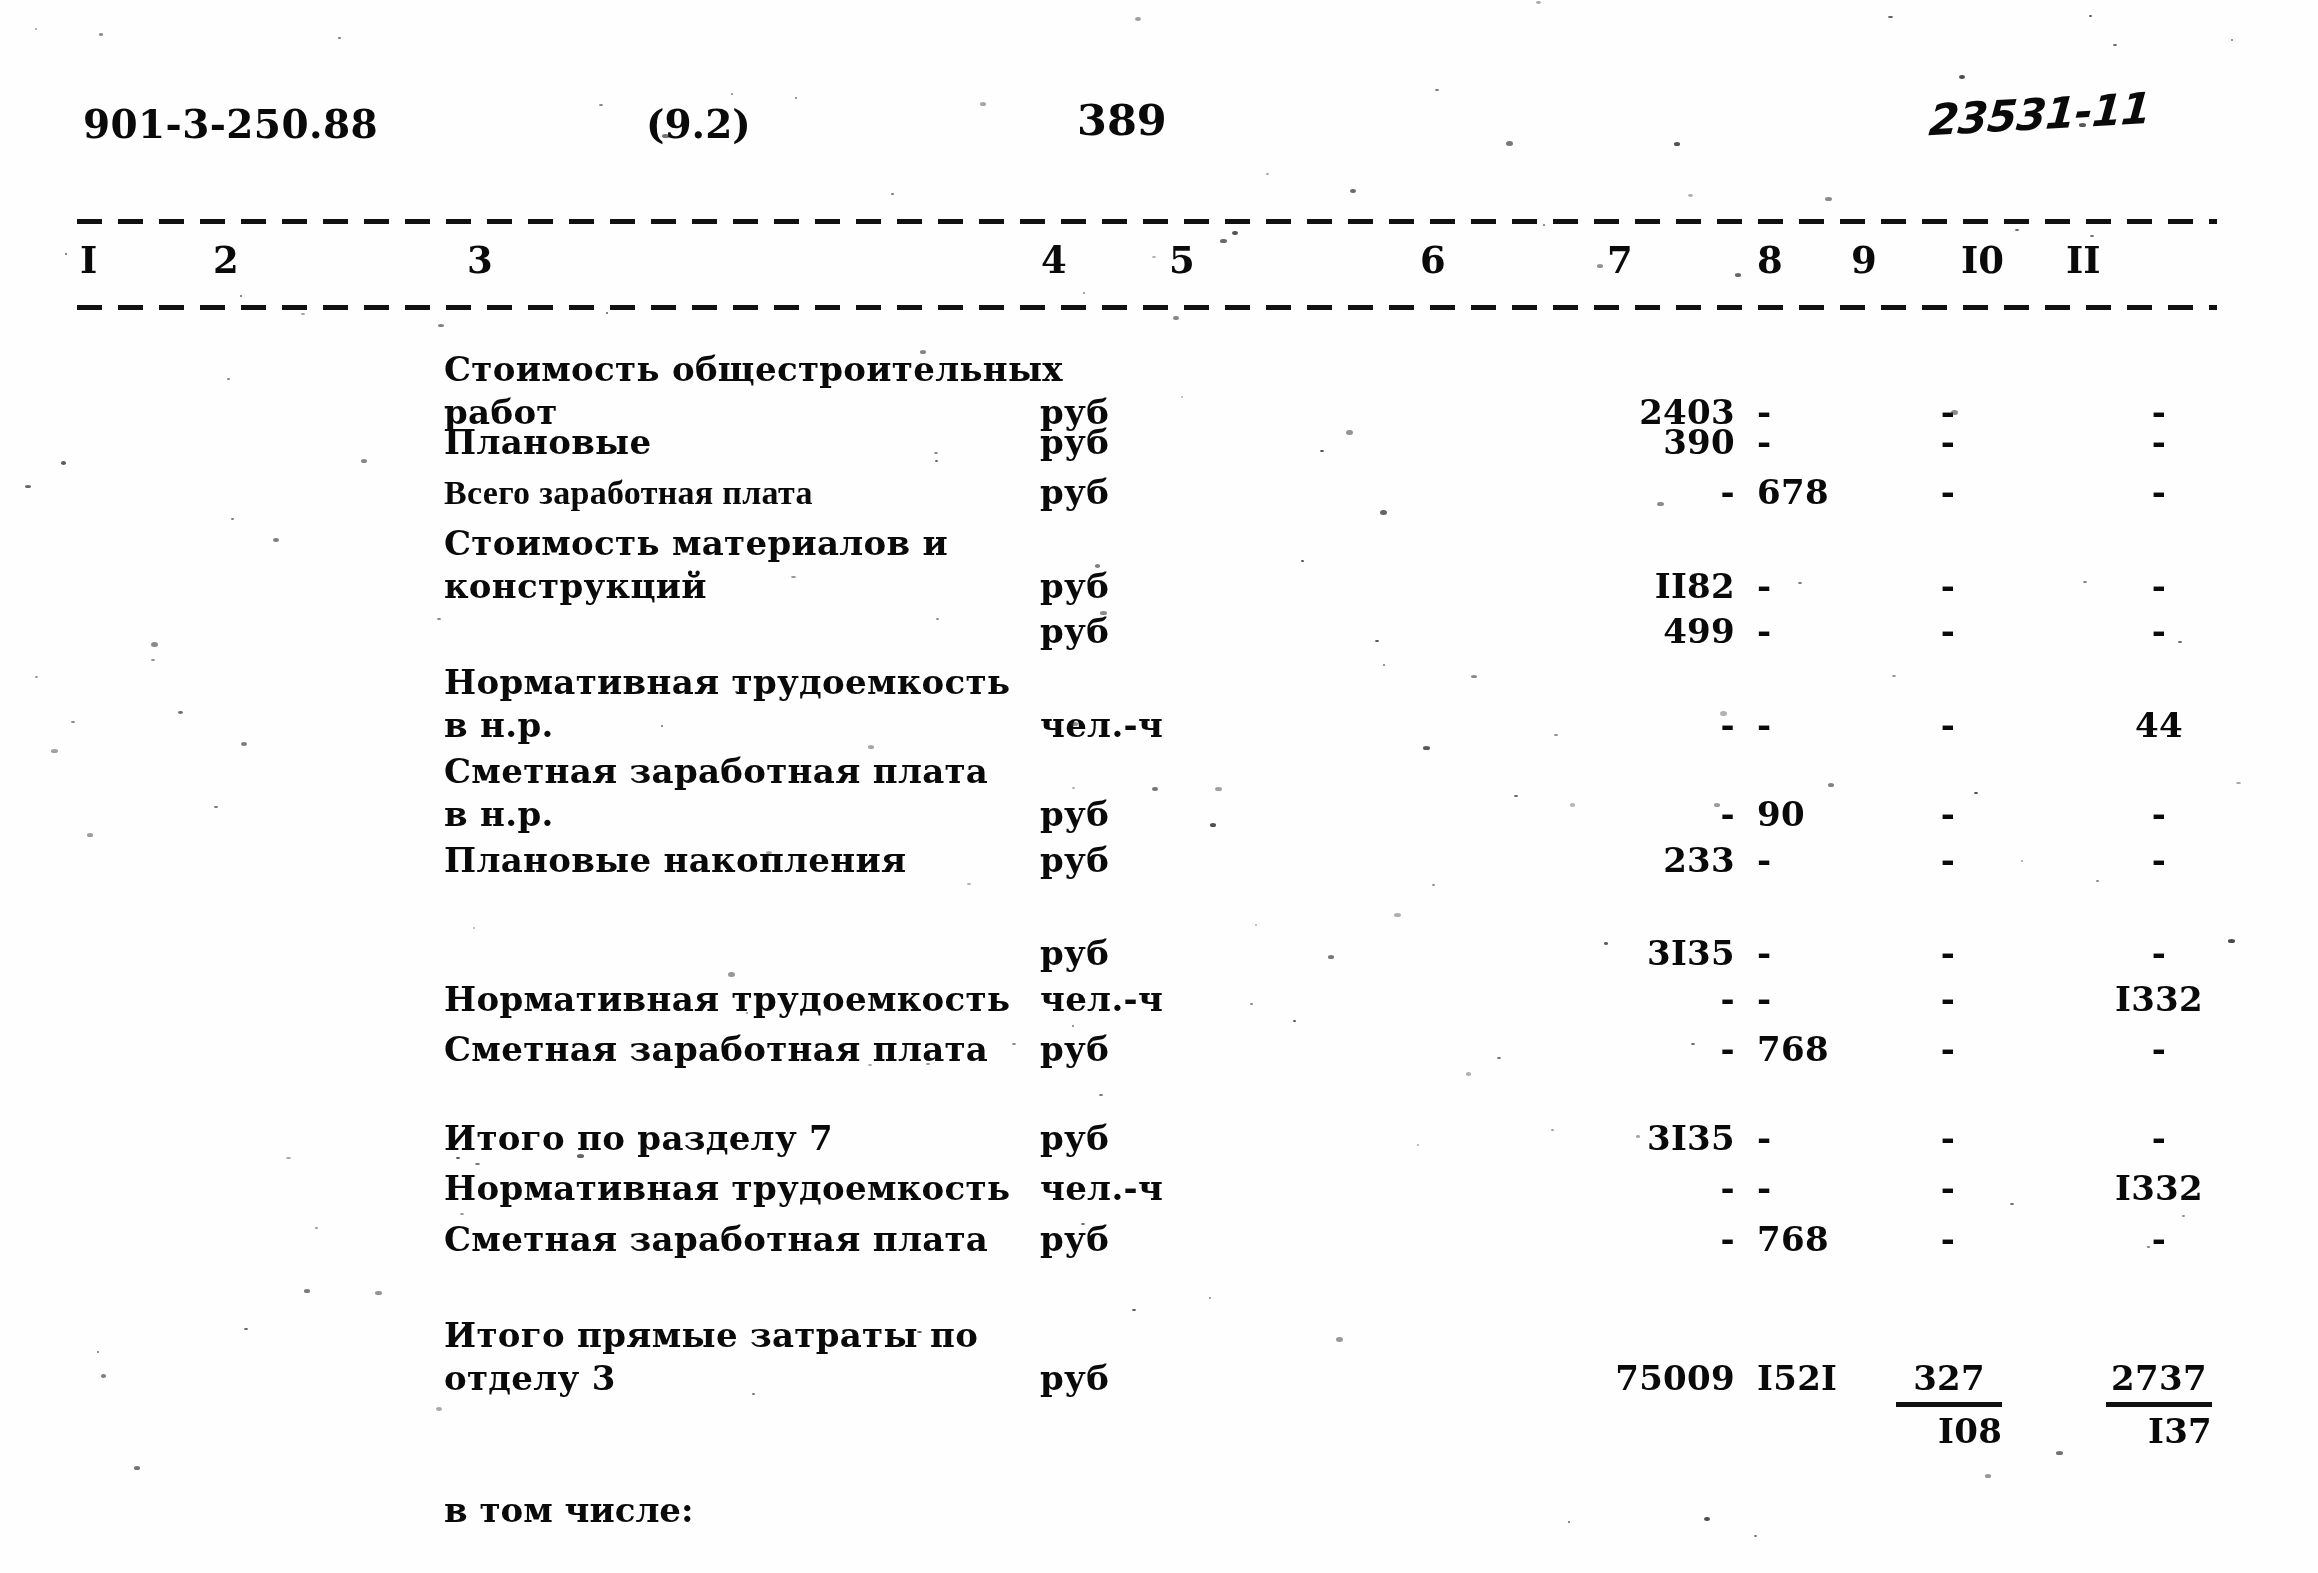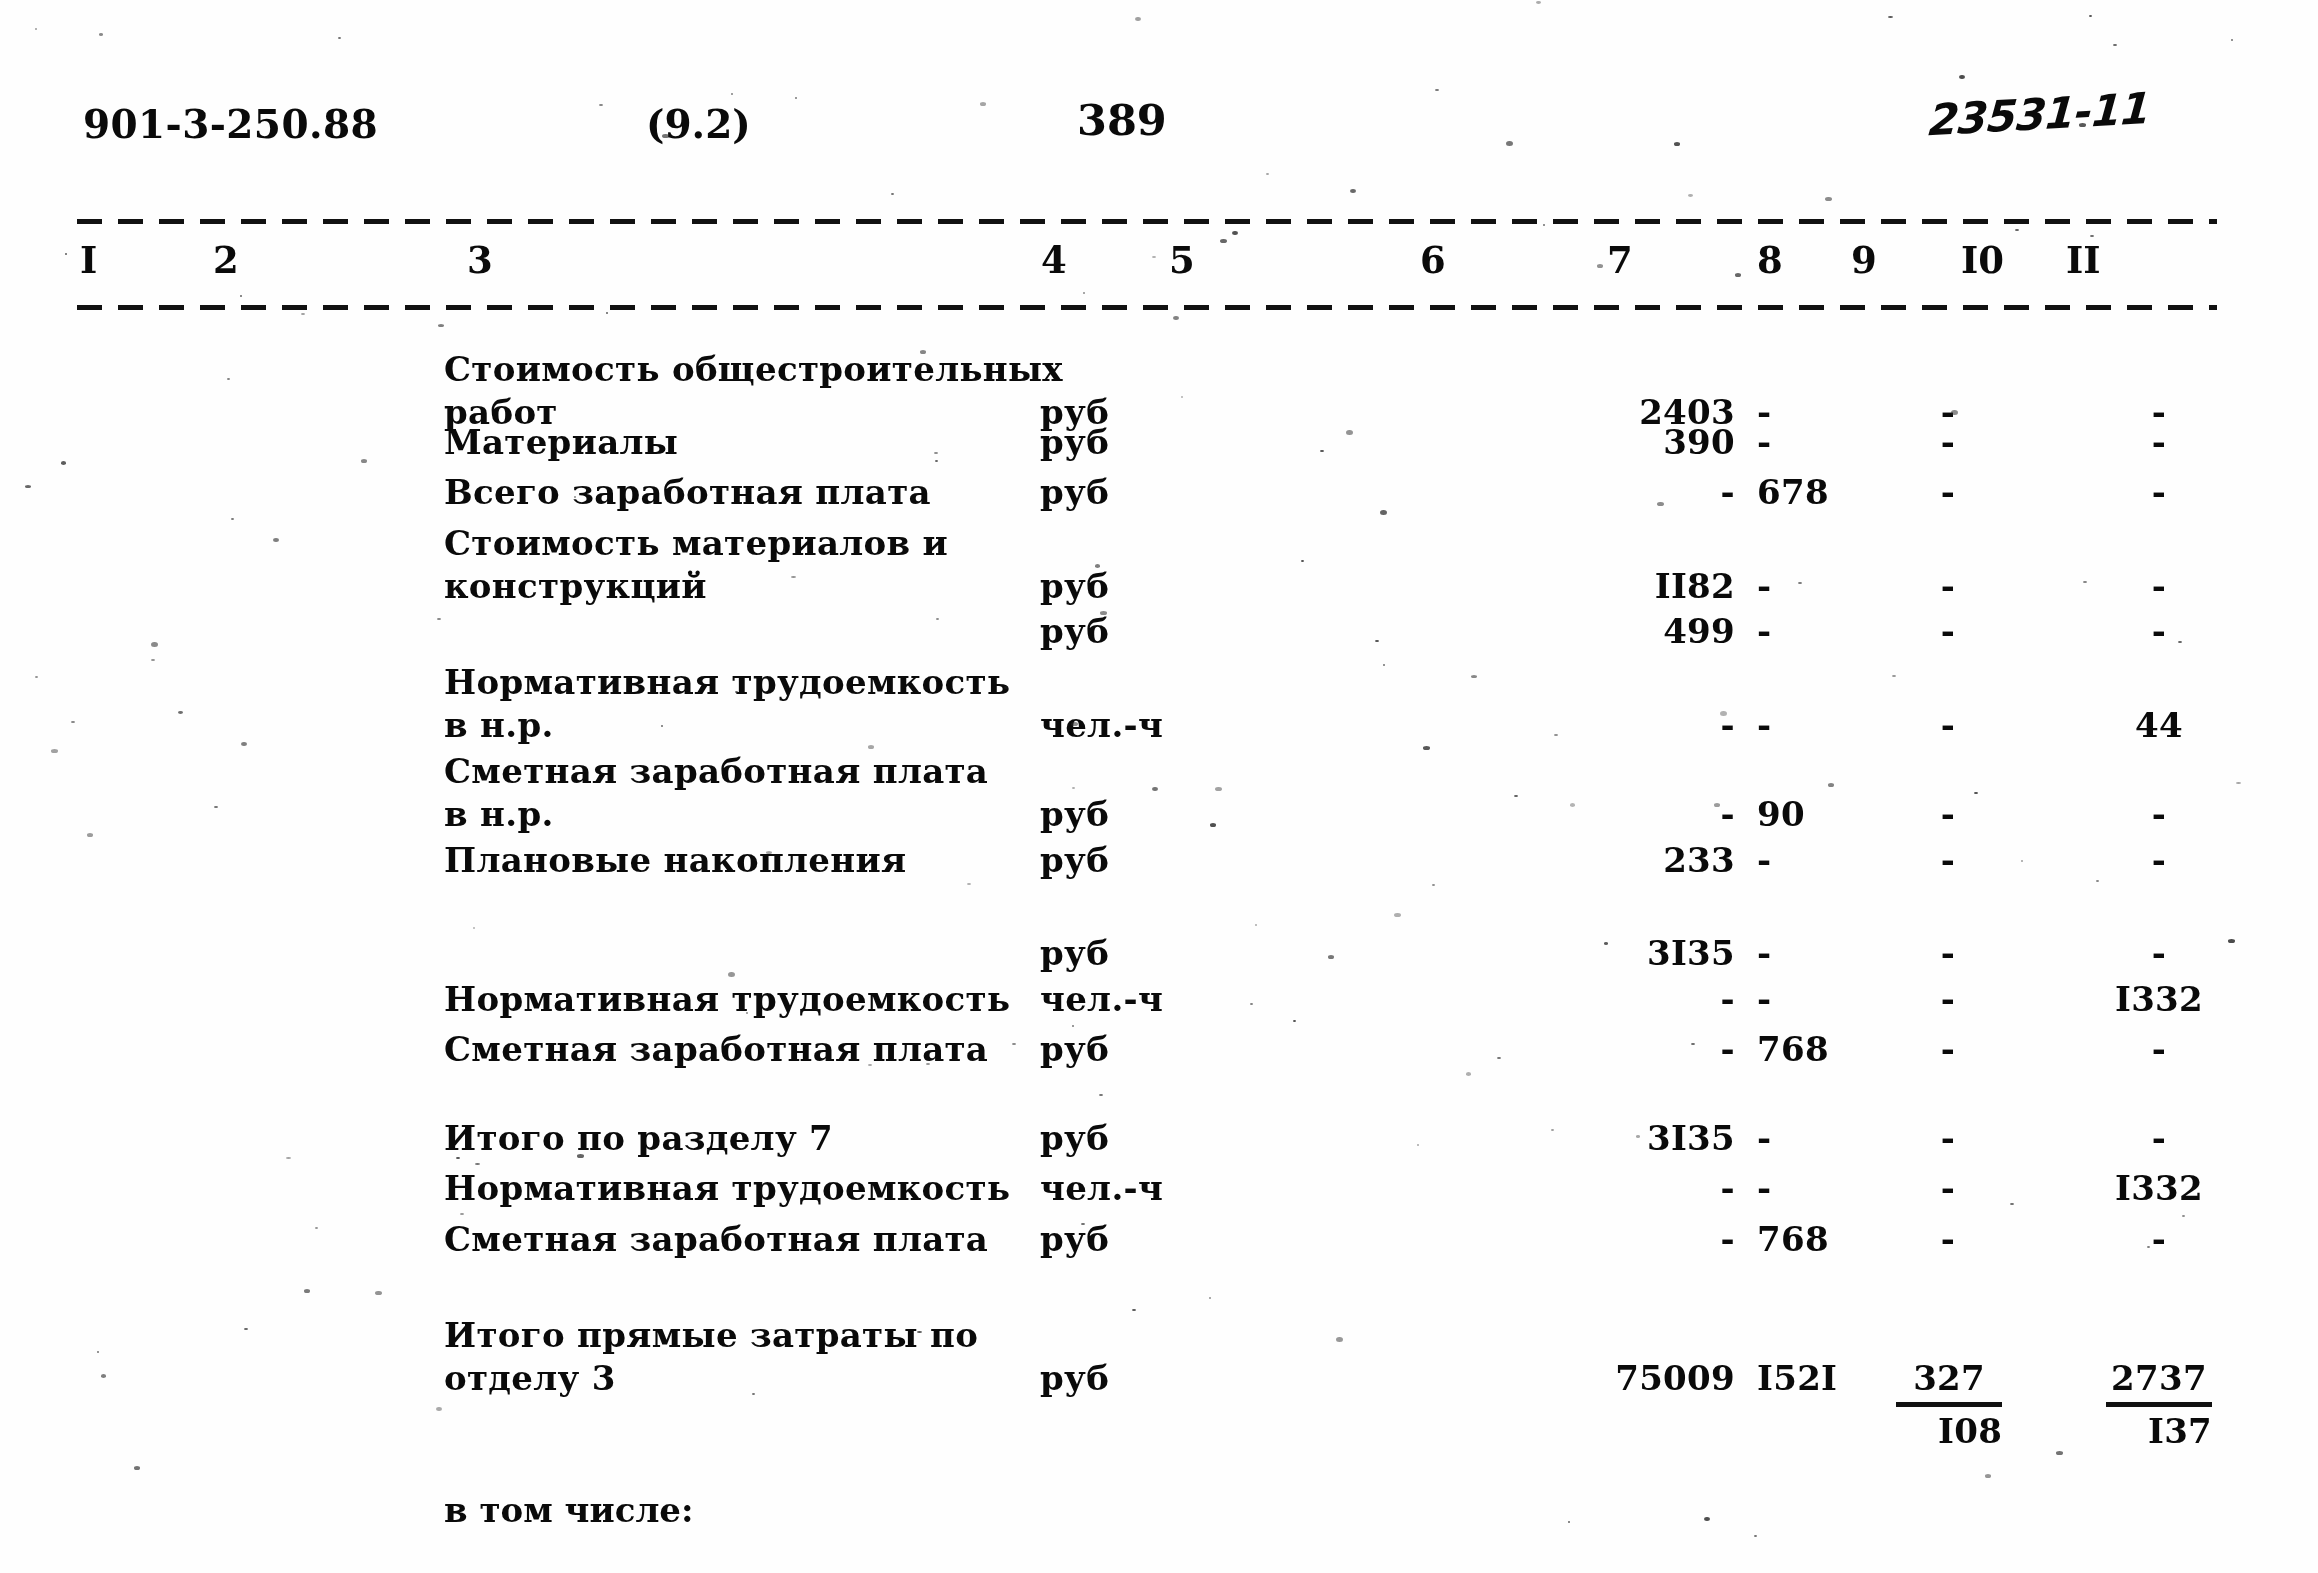--- a/index.html
+++ b/index.html
@@ -195,29 +195,29 @@
       <div class="row" style="height: 89px; top: 16px; position: absolute; left: 0px;">
         <div class="cell c-name" style="top: 0px;">Стоимость общестроительных
 работ</div>
         <div class="cell c-unit" style="top: 43px;">руб</div>
         <div class="cell c7" style="top: 43px;">2403</div>
         <div class="cell c8 dash" style="top: 43px;">-</div>
         <div class="cell c9 dash" style="top: 43px;">-</div>
         <div class="cell c11 dash" style="top: 43px;">-</div>
       </div>
       <div class="row" style="height: 50px; top: 89px; position: absolute; left: 0px;">
-        <div class="cell c-name" style="top: 0px;">Материалы</div>
+        <div class="cell c-name" style="top: 0px;">Плановые</div>
         <div class="cell c-unit" style="top: 0px;">руб</div>
         <div class="cell c7" style="top: 0px;">390</div>
         <div class="cell c8 dash" style="top: 0px;">-</div>
         <div class="cell c9 dash" style="top: 0px;">-</div>
         <div class="cell c11 dash" style="top: 0px;">-</div>
       </div>
       <div class="row" style="height: 50px; top: 139px; position: absolute; left: 0px;">
-        <div class="cell c-name" style="top: 0px;">Всего заработная плата</div>
+        <div class="cell c-name" style="top: 0px; font-family: Liberation Serif, serif;">Всего заработная плата</div>
         <div class="cell c-unit" style="top: 0px;">руб</div>
         <div class="cell c7 dash" style="top: 0px;">-</div>
         <div class="cell c8" style="top: 0px;">678</div>
         <div class="cell c9 dash" style="top: 0px;">-</div>
         <div class="cell c11 dash" style="top: 0px;">-</div>
       </div>
       <div class="row" style="height: 89px; top: 190px; position: absolute; left: 0px;">
         <div class="cell c-name" style="top: 0px;">Стоимость материалов и
 конструкций</div>
         <div class="cell c-unit" style="top: 43px;">руб</div>

